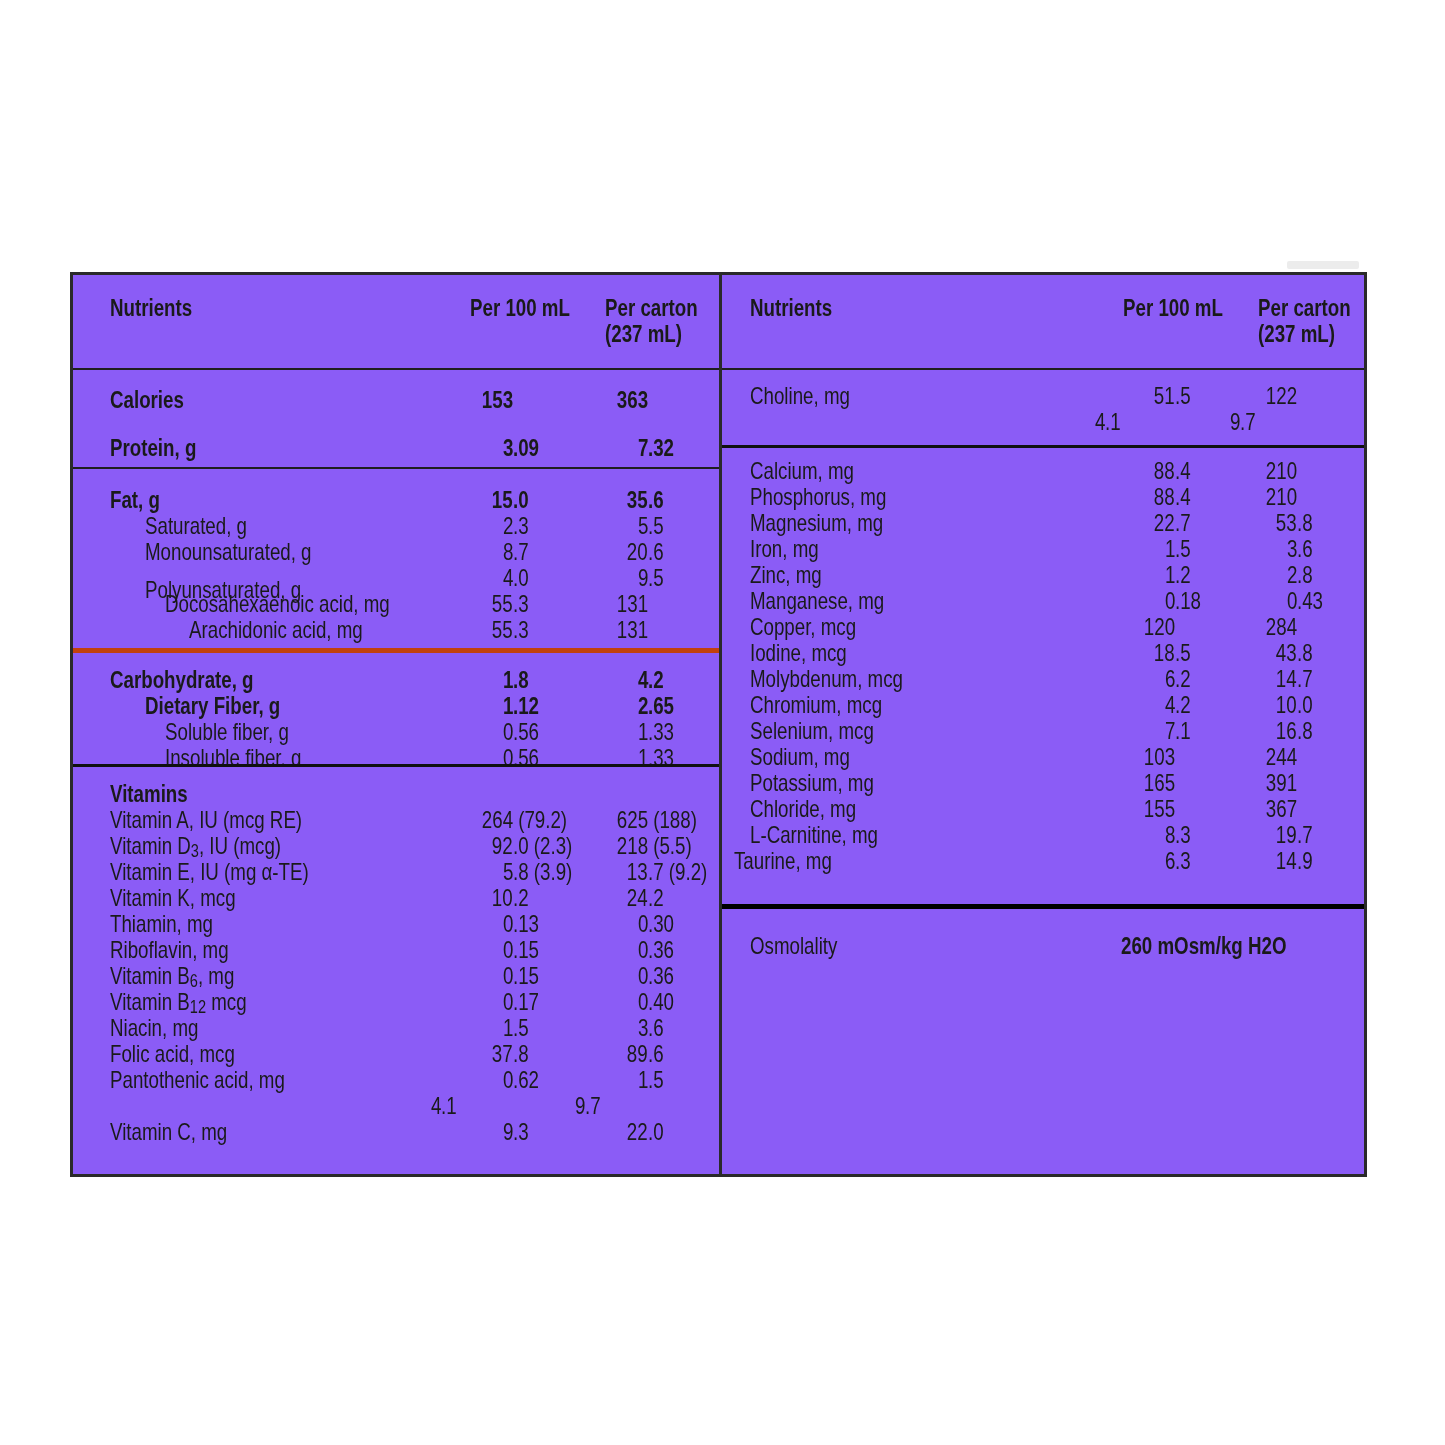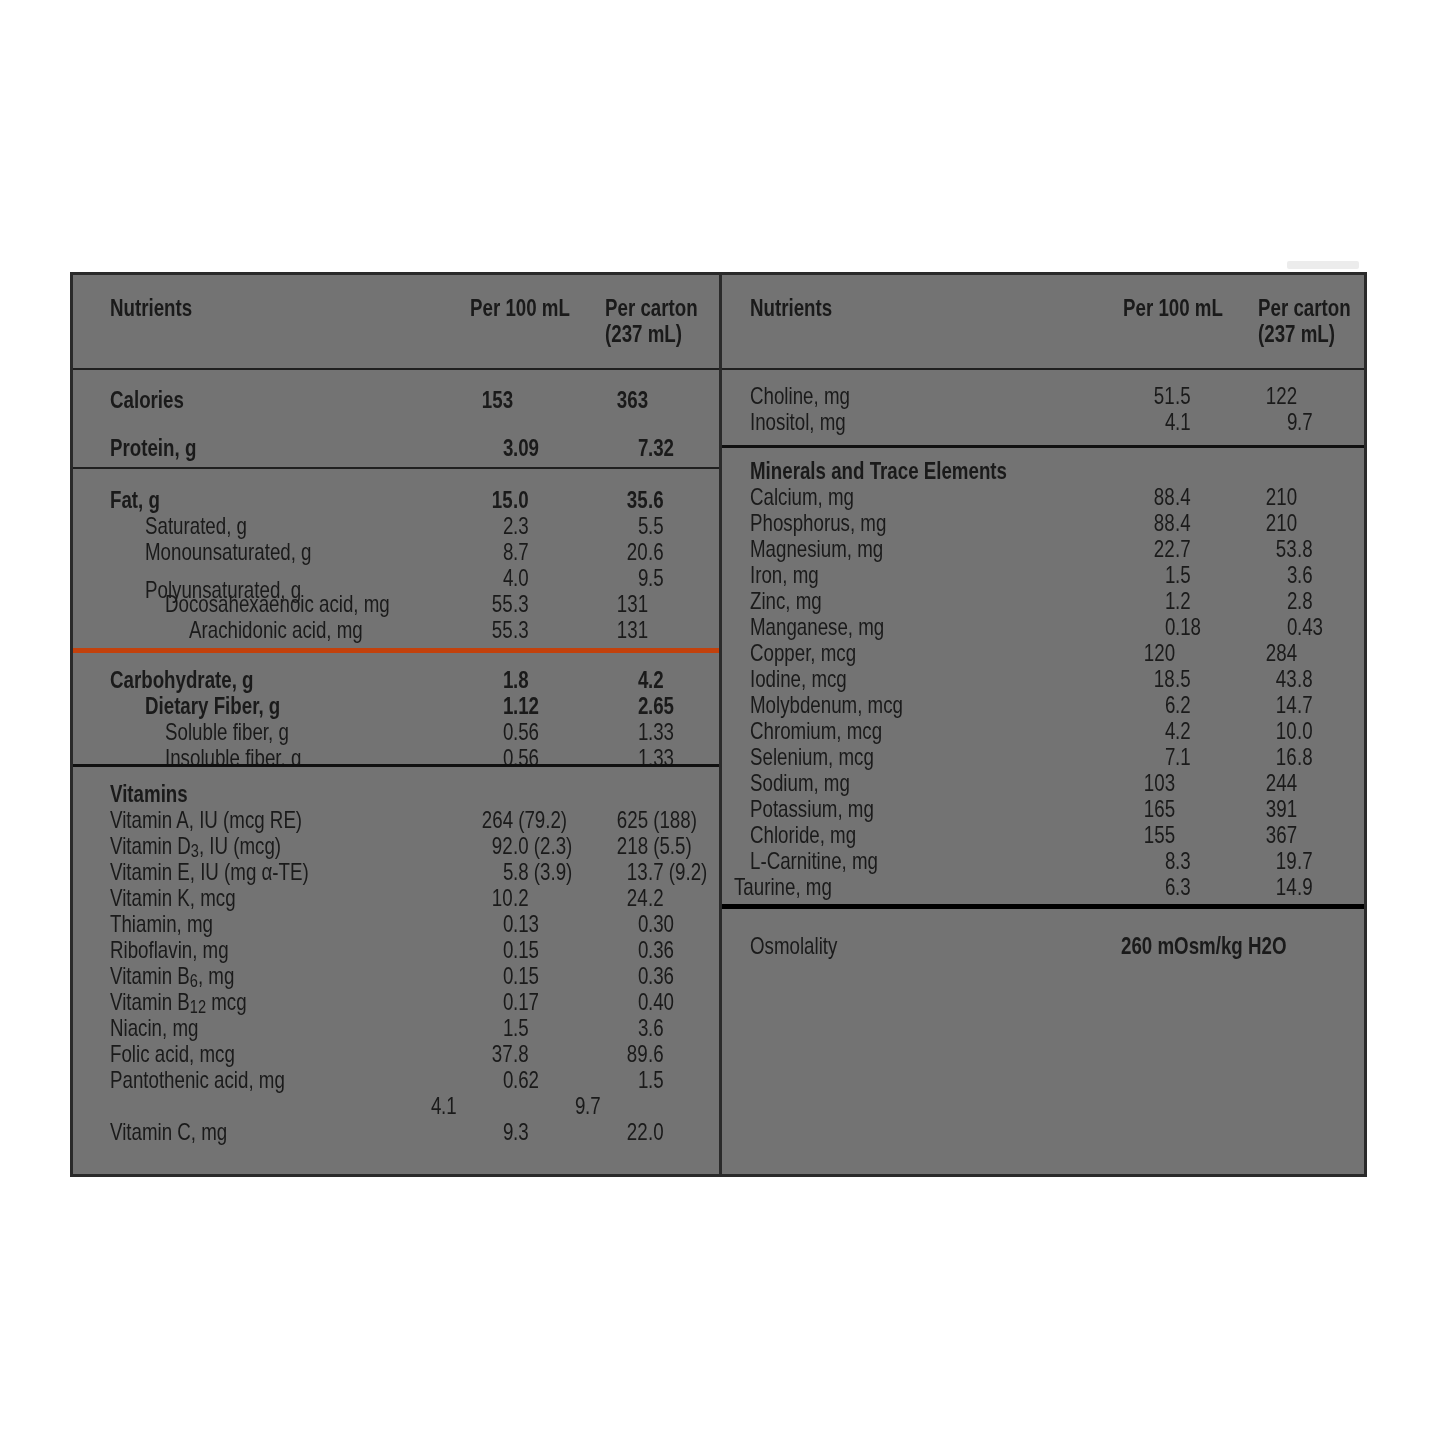--- a/index.html
+++ b/index.html
@@ -1,20 +1,20 @@
 <!DOCTYPE html>
 <html><head>
 <meta charset="utf-8">
 <style>
   html,body{margin:0;padding:0;background:#ffffff;}
   .canvas{
     position:relative;width:1445px;height:1445px;background:#ffffff;
     font-family:"Liberation Sans", sans-serif;color:#1a1a1a;overflow:hidden;
   }
-  .tbl{position:absolute;top:272px;box-sizing:border-box;border:3px solid #2a2a2a;background:#737373;}
+  .tbl{position:absolute;top:272px;box-sizing:border-box;border:3px solid #2a2a2a;background:#8b5cf6;}
   #tbl-left{left:70px;width:652px;height:905px;}
   #tbl-right{left:722px;width:645px;height:905px;border-left:none;}
   .sec{box-sizing:border-box;overflow:hidden;}
   .hdr{position:relative;height:93px;}
   .hspan{position:absolute;top:20px;font-size:24px;line-height:26px;font-weight:bold;white-space:pre;}
   
   .t{display:inline-block;transform:scaleX(0.78);transform-origin:0 50%;white-space:pre;}
   .tr{transform-origin:100% 50%;}
   .row{height:26px;line-height:26px;font-size:24px;display:grid;position:relative;}
   #tbl-left .row{grid-template-columns:368px 72px 72px 63px 71px;}
@@ -250,35 +250,27 @@
     </div>
     <div class="sec" id="r-a">
         <div class="row">
           <div class="cl" style="padding-left: 28px;"><span class="t">Choline, mg</span></div>
           <div class="ci"><span class="t tr">51</span></div>
           <div class="cf"><span class="t ">.5</span></div>
           <div class="ci"><span class="t tr">122</span></div>
           <div class="cf"><span class="t "></span></div>
         </div>
         <div class="row">
-          <div class="cl" style="padding-left: 28px;"><span class="t">Inositol, mg</span></div>
           <div class="ci"><span class="t tr">4</span></div>
           <div class="cf"><span class="t ">.1</span></div>
           <div class="ci"><span class="t tr">9</span></div>
           <div class="cf"><span class="t ">.7</span></div>
         </div>
       </div>
     <div class="sec" id="r-b">
-        <div class="row b">
-          <div class="cl" style="padding-left: 28px;"><span class="t">Minerals and Trace Elements</span></div>
-          <div class="ci"><span class="t tr"></span></div>
-          <div class="cf"><span class="t "></span></div>
-          <div class="ci"><span class="t tr"></span></div>
-          <div class="cf"><span class="t "></span></div>
-        </div>
         <div class="row">
           <div class="cl" style="padding-left: 28px;"><span class="t">Calcium, mg</span></div>
           <div class="ci"><span class="t tr">88</span></div>
           <div class="cf"><span class="t ">.4</span></div>
           <div class="ci"><span class="t tr">210</span></div>
           <div class="cf"><span class="t "></span></div>
         </div>
         <div class="row">
           <div class="cl" style="padding-left: 28px;"><span class="t">Phosphorus, mg</span></div>
           <div class="ci"><span class="t tr">88</span></div>

